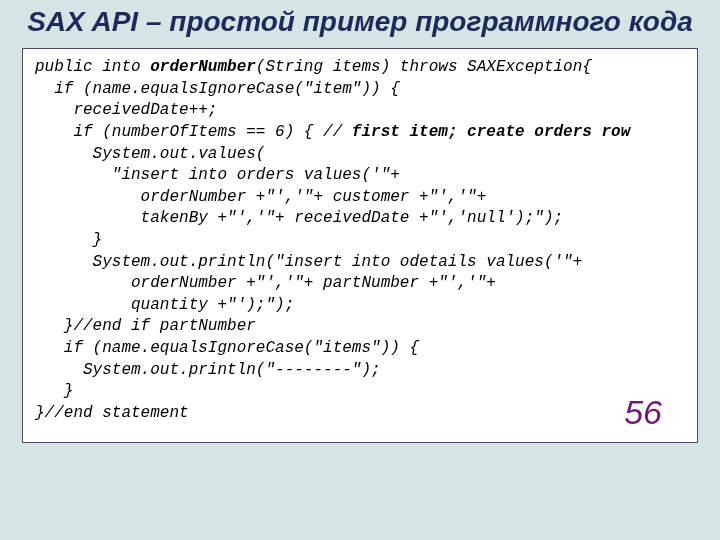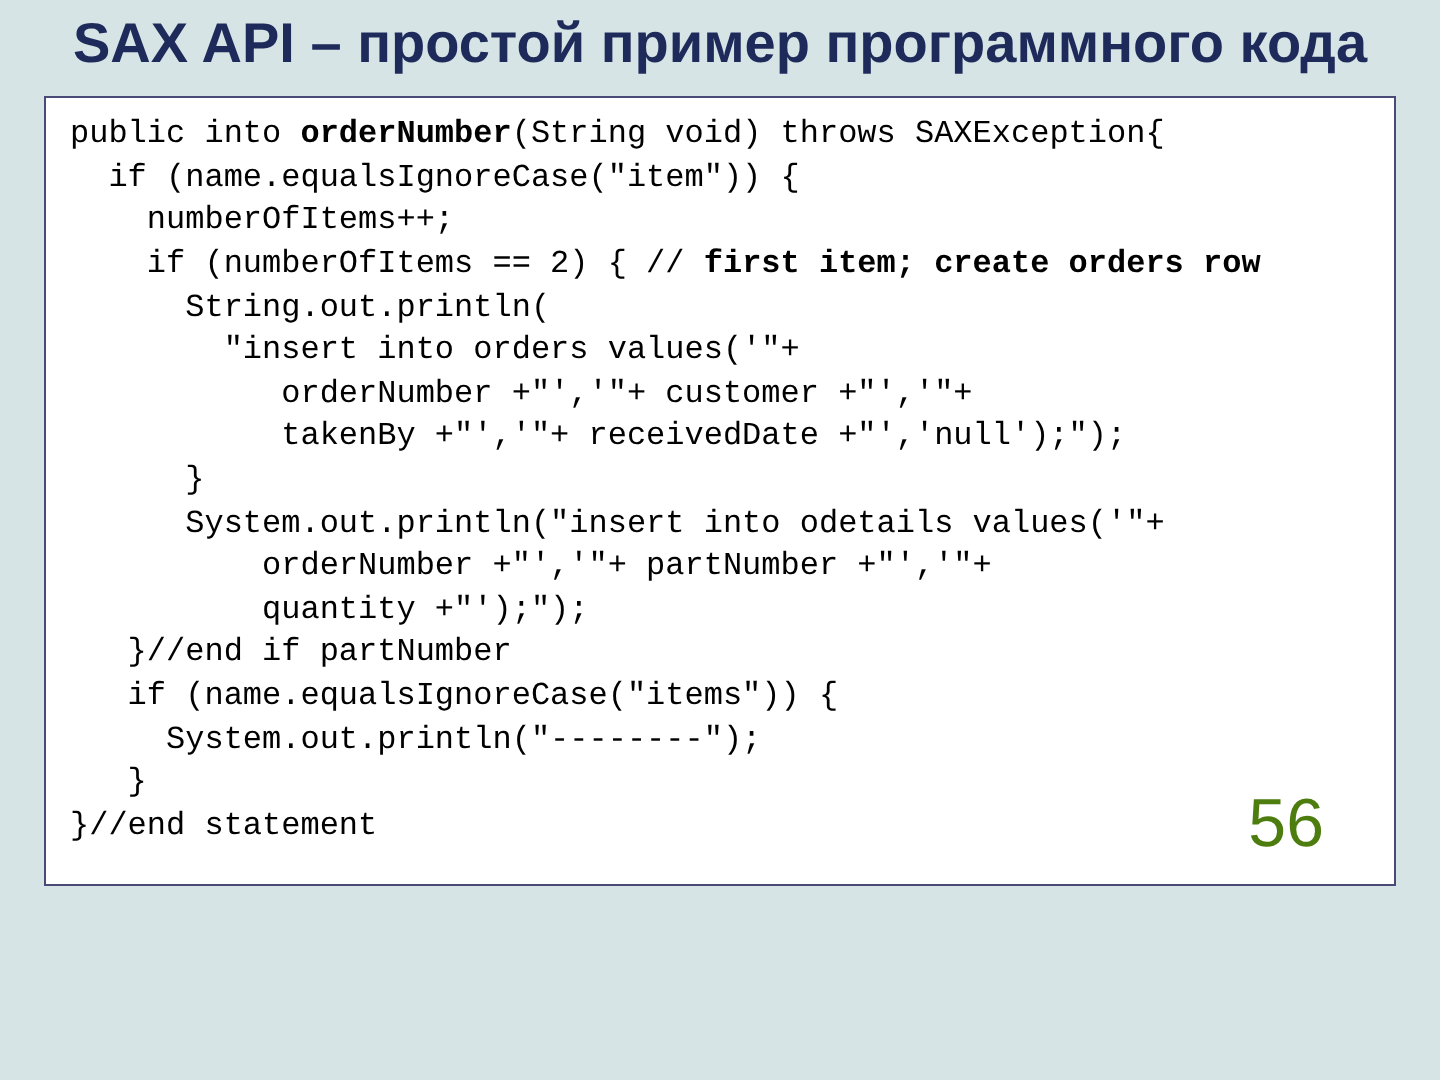--- a/index.html
+++ b/index.html
@@ -9,20 +9,21 @@
     height: 540px;
     background: #d6e4e6;
     font-family: Arial, Helvetica, sans-serif;
     overflow: hidden;
   }
   .slide {
     position: relative;
     width: 720px;
     height: 440px;
     box-sizing: border-box;
+    font-style: italic;
   }
   .title {
     font-size: 28px;
     font-weight: bold;
     color: #1e2a5a;
     text-align: center;
     padding: 6px 20px 4px 20px;
     line-height: 1.15;
   }
   .codebox {
@@ -37,37 +38,37 @@
     white-space: pre;
     overflow: hidden;
   }
   .codebox .kw1 { font-weight: bold; }
   .codebox .cm1 { font-weight: bold; }
   .pagenum {
     position: absolute;
     right: 58px;
     bottom: 8px;
     font-size: 34px;
-    color: #4d7c0f;
+    color: #701a75;
     font-family: Arial, Helvetica, sans-serif;
     text-align: right;
   }
 </style>
 </head>
 <body>
 
 <div class="slide">
 
   <div class="title">SAX API – простой пример программного кода</div>
 
-  <div class="codebox"><span>public into </span><span class="kw1">orderNumber</span><span>(String void) throws SAXException{</span>
+  <div class="codebox"><span>public into </span><span class="kw1">orderNumber</span><span>(String items) throws SAXException{</span>
 <span>  if (name.equalsIgnoreCase("item")) {</span>
-<span>    numberOfItems++;</span>
-<span>    if (numberOfItems == 2) { // </span><span class="cm1">first item; create orders row</span>
-<span>      String.out.println(</span>
+<span>    receivedDate++;</span>
+<span>    if (numberOfItems == 6) { // </span><span class="cm1">first item; create orders row</span>
+<span>      System.out.values(</span>
 <span>        "insert into orders values('"+</span>
 <span>           orderNumber +"','"+ customer +"','"+</span>
 <span>           takenBy +"','"+ receivedDate +"','null');");</span>
 <span>      }</span>
 <span>      System.out.println("insert into odetails values('"+</span>
 <span>          orderNumber +"','"+ partNumber +"','"+</span>
 <span>          quantity +"');");</span>
 <span>   }//end if partNumber</span>
 <span>   if (name.equalsIgnoreCase("items")) {</span>
 <span>     System.out.println("--------");</span>

